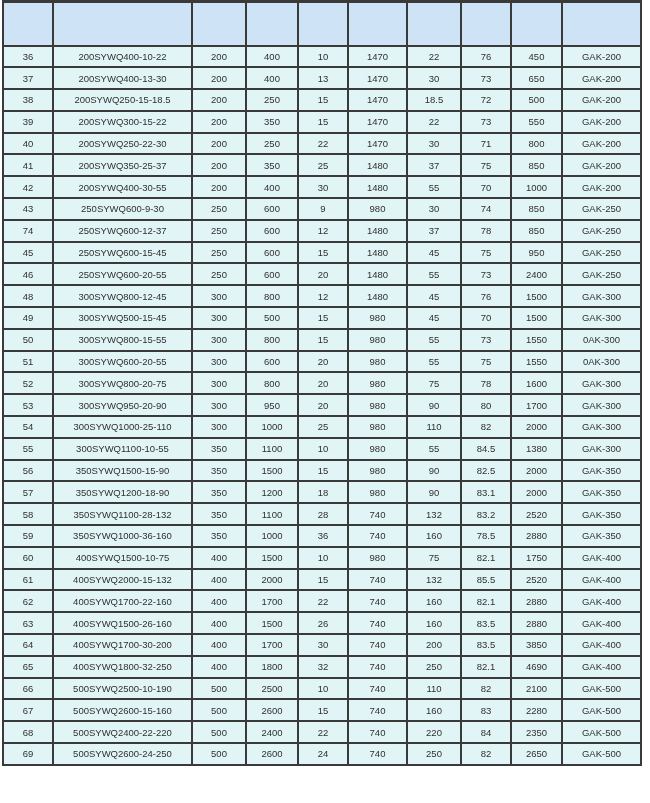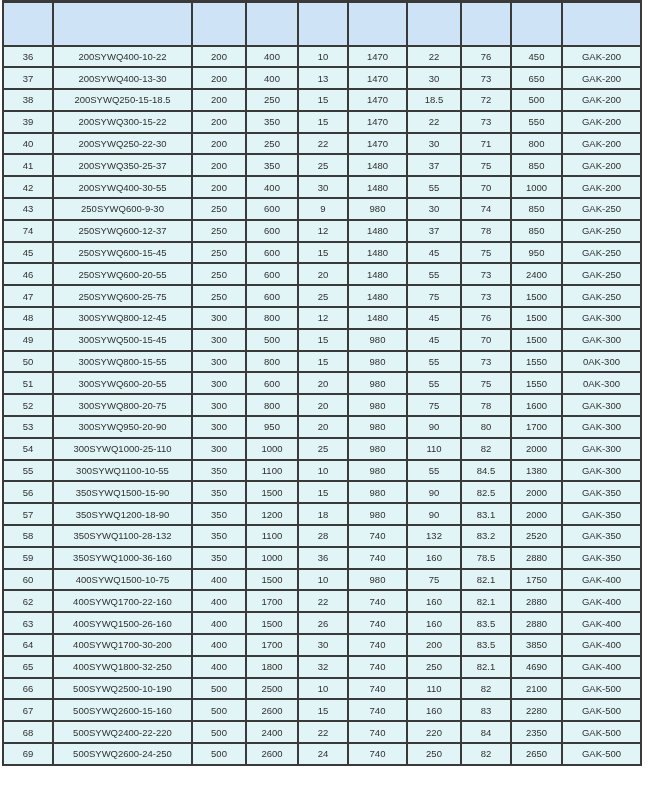--- a/index.html
+++ b/index.html
@@ -207,32 +207,20 @@
           <td>250</td>
           <td>600</td>
           <td>20</td>
           <td>1480</td>
           <td>55</td>
           <td>73</td>
           <td>2400</td>
           <td>GAK-250</td>
         </tr>
         <tr>
-          <td>47</td>
-          <td>250SYWQ600-25-75</td>
-          <td>250</td>
-          <td>600</td>
-          <td>25</td>
-          <td>1480</td>
-          <td>75</td>
-          <td>73</td>
-          <td>1500</td>
-          <td>GAK-250</td>
-        </tr>
-        <tr>
           <td>48</td>
           <td>300SYWQ800-12-45</td>
           <td>300</td>
           <td>800</td>
           <td>12</td>
           <td>1480</td>
           <td>45</td>
           <td>76</td>
           <td>1500</td>
           <td>GAK-300</td>
@@ -372,20 +360,32 @@
         <tr>
           <td>60</td>
           <td>400SYWQ1500-10-75</td>
           <td>400</td>
           <td>1500</td>
           <td>10</td>
           <td>980</td>
           <td>75</td>
           <td>82.1</td>
           <td>1750</td>
+          <td>GAK-400</td>
+        </tr>
+        <tr>
+          <td>61</td>
+          <td>400SYWQ2000-15-132</td>
+          <td>400</td>
+          <td>2000</td>
+          <td>15</td>
+          <td>740</td>
+          <td>132</td>
+          <td>85.5</td>
+          <td>2520</td>
           <td>GAK-400</td>
         </tr>
         <tr>
           <td>62</td>
           <td>400SYWQ1700-22-160</td>
           <td>400</td>
           <td>1700</td>
           <td>22</td>
           <td>740</td>
           <td>160</td>

